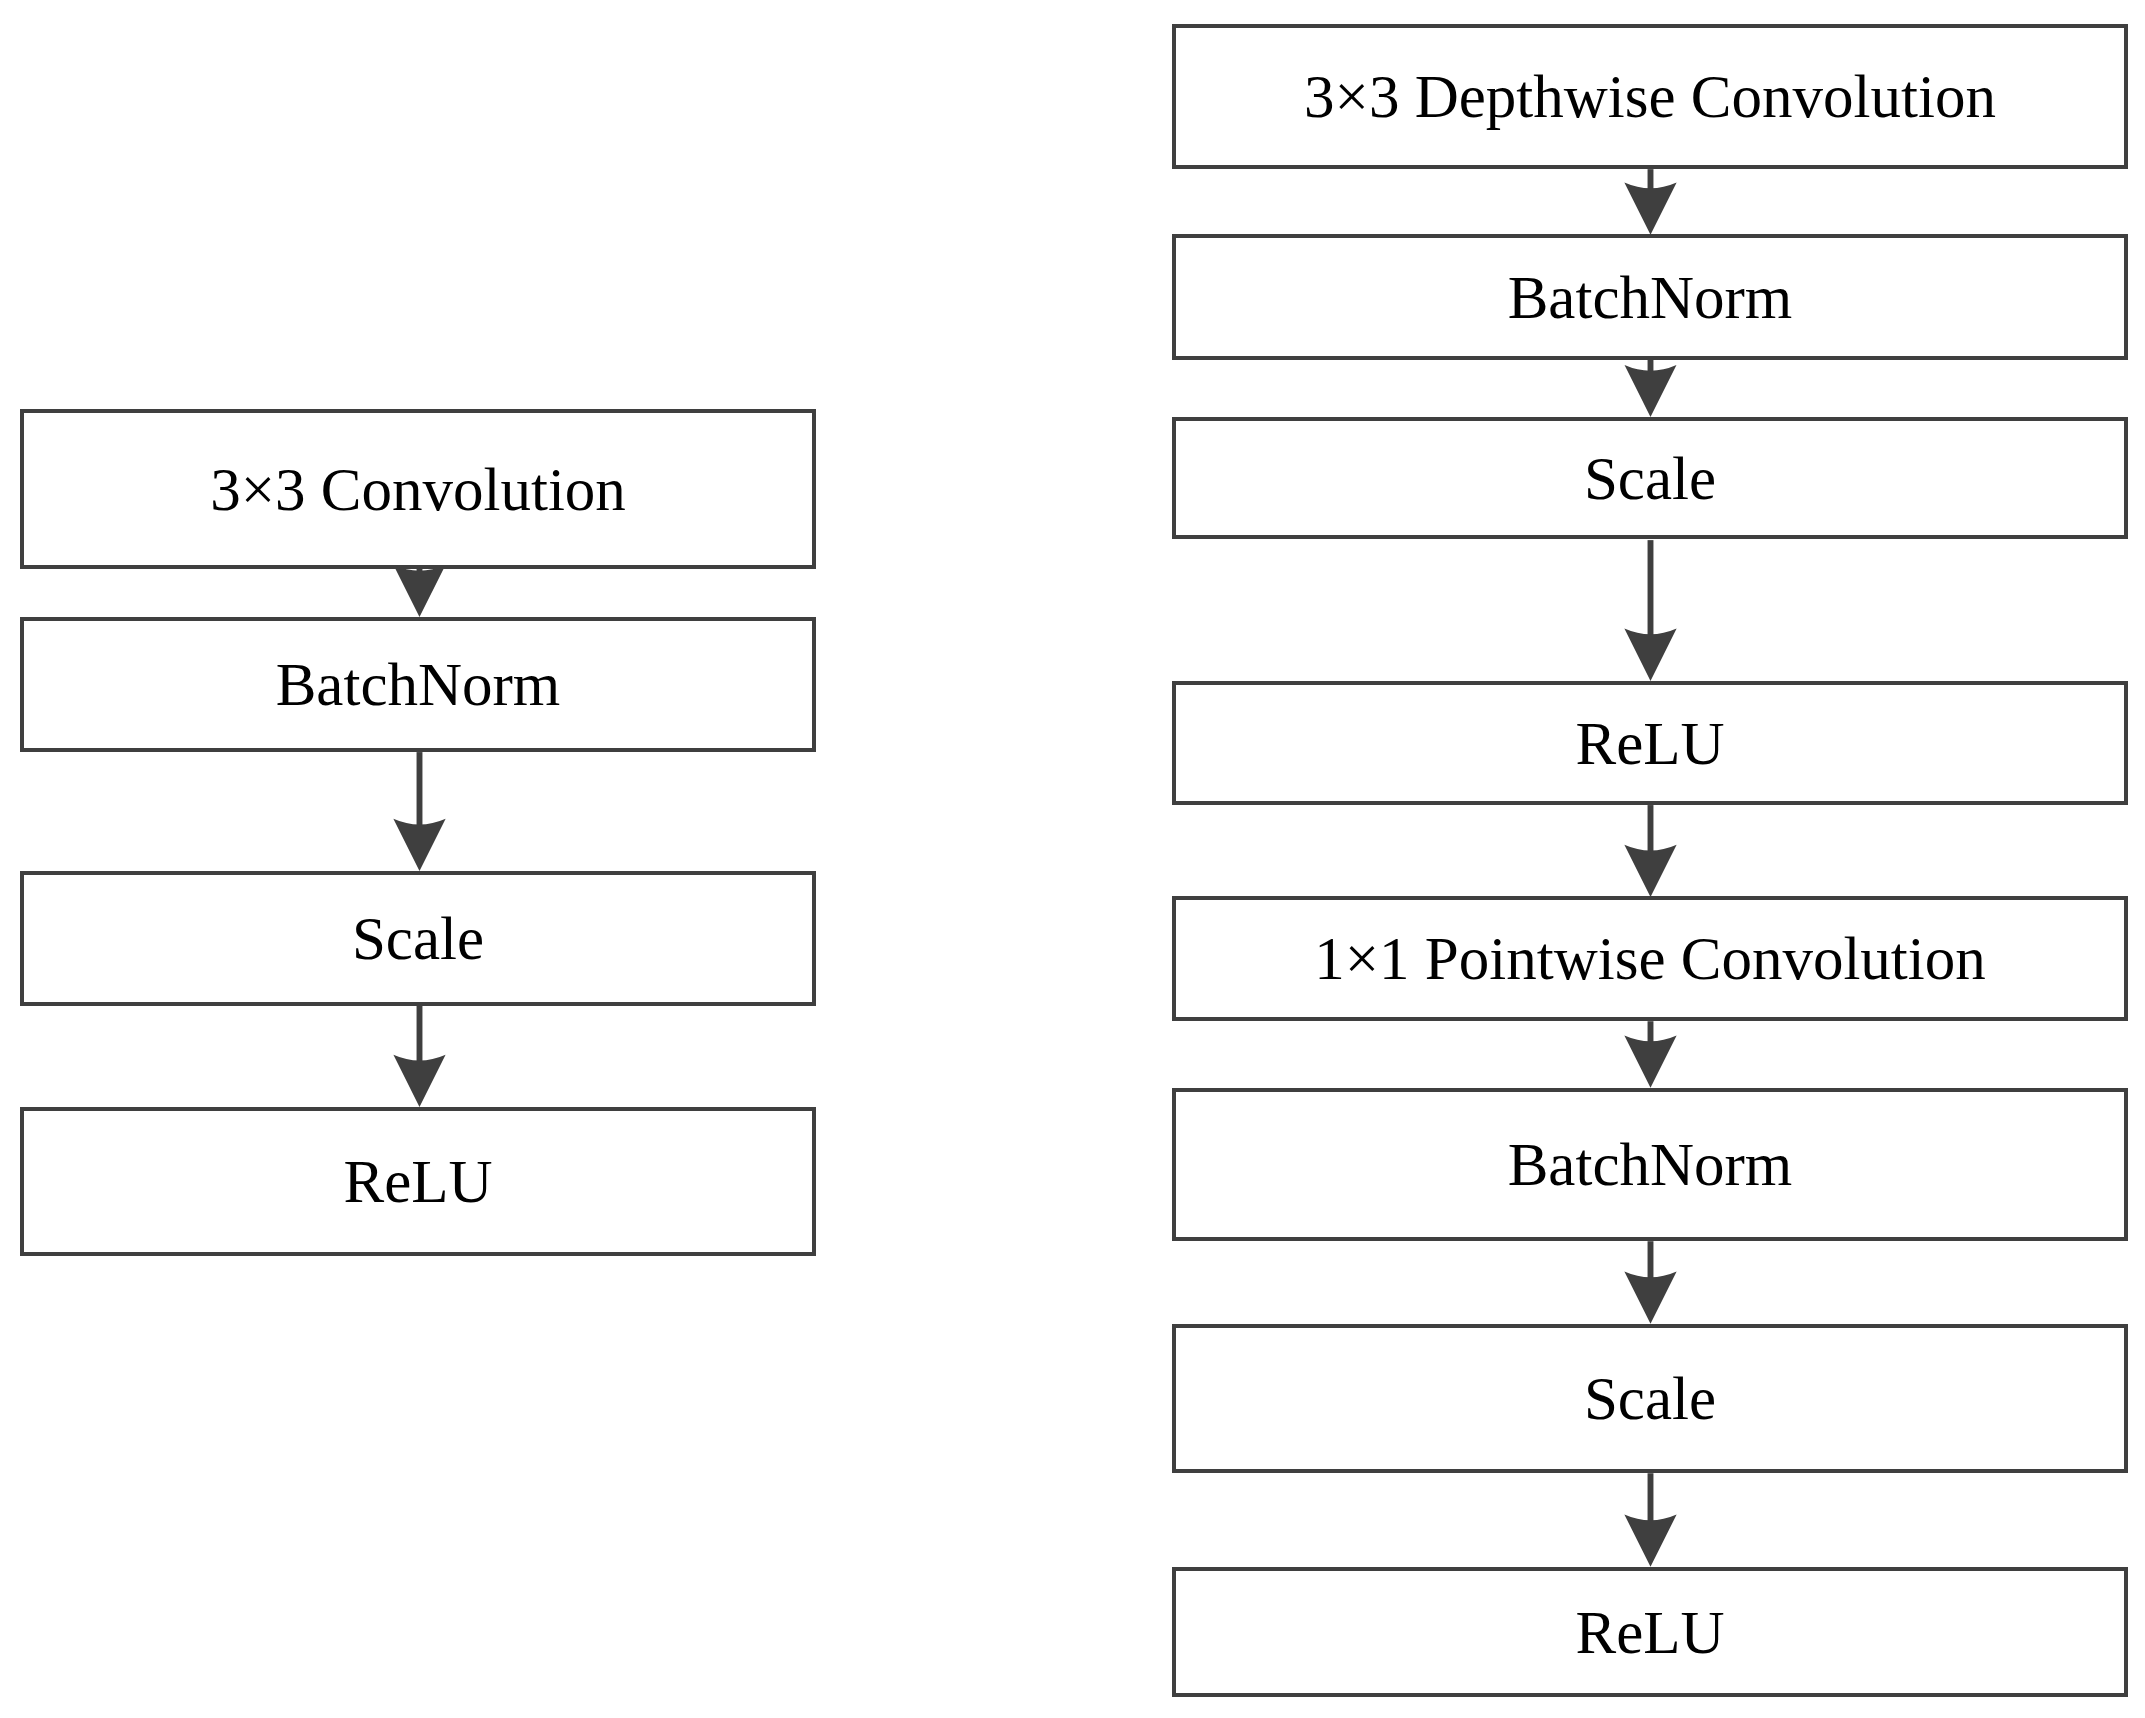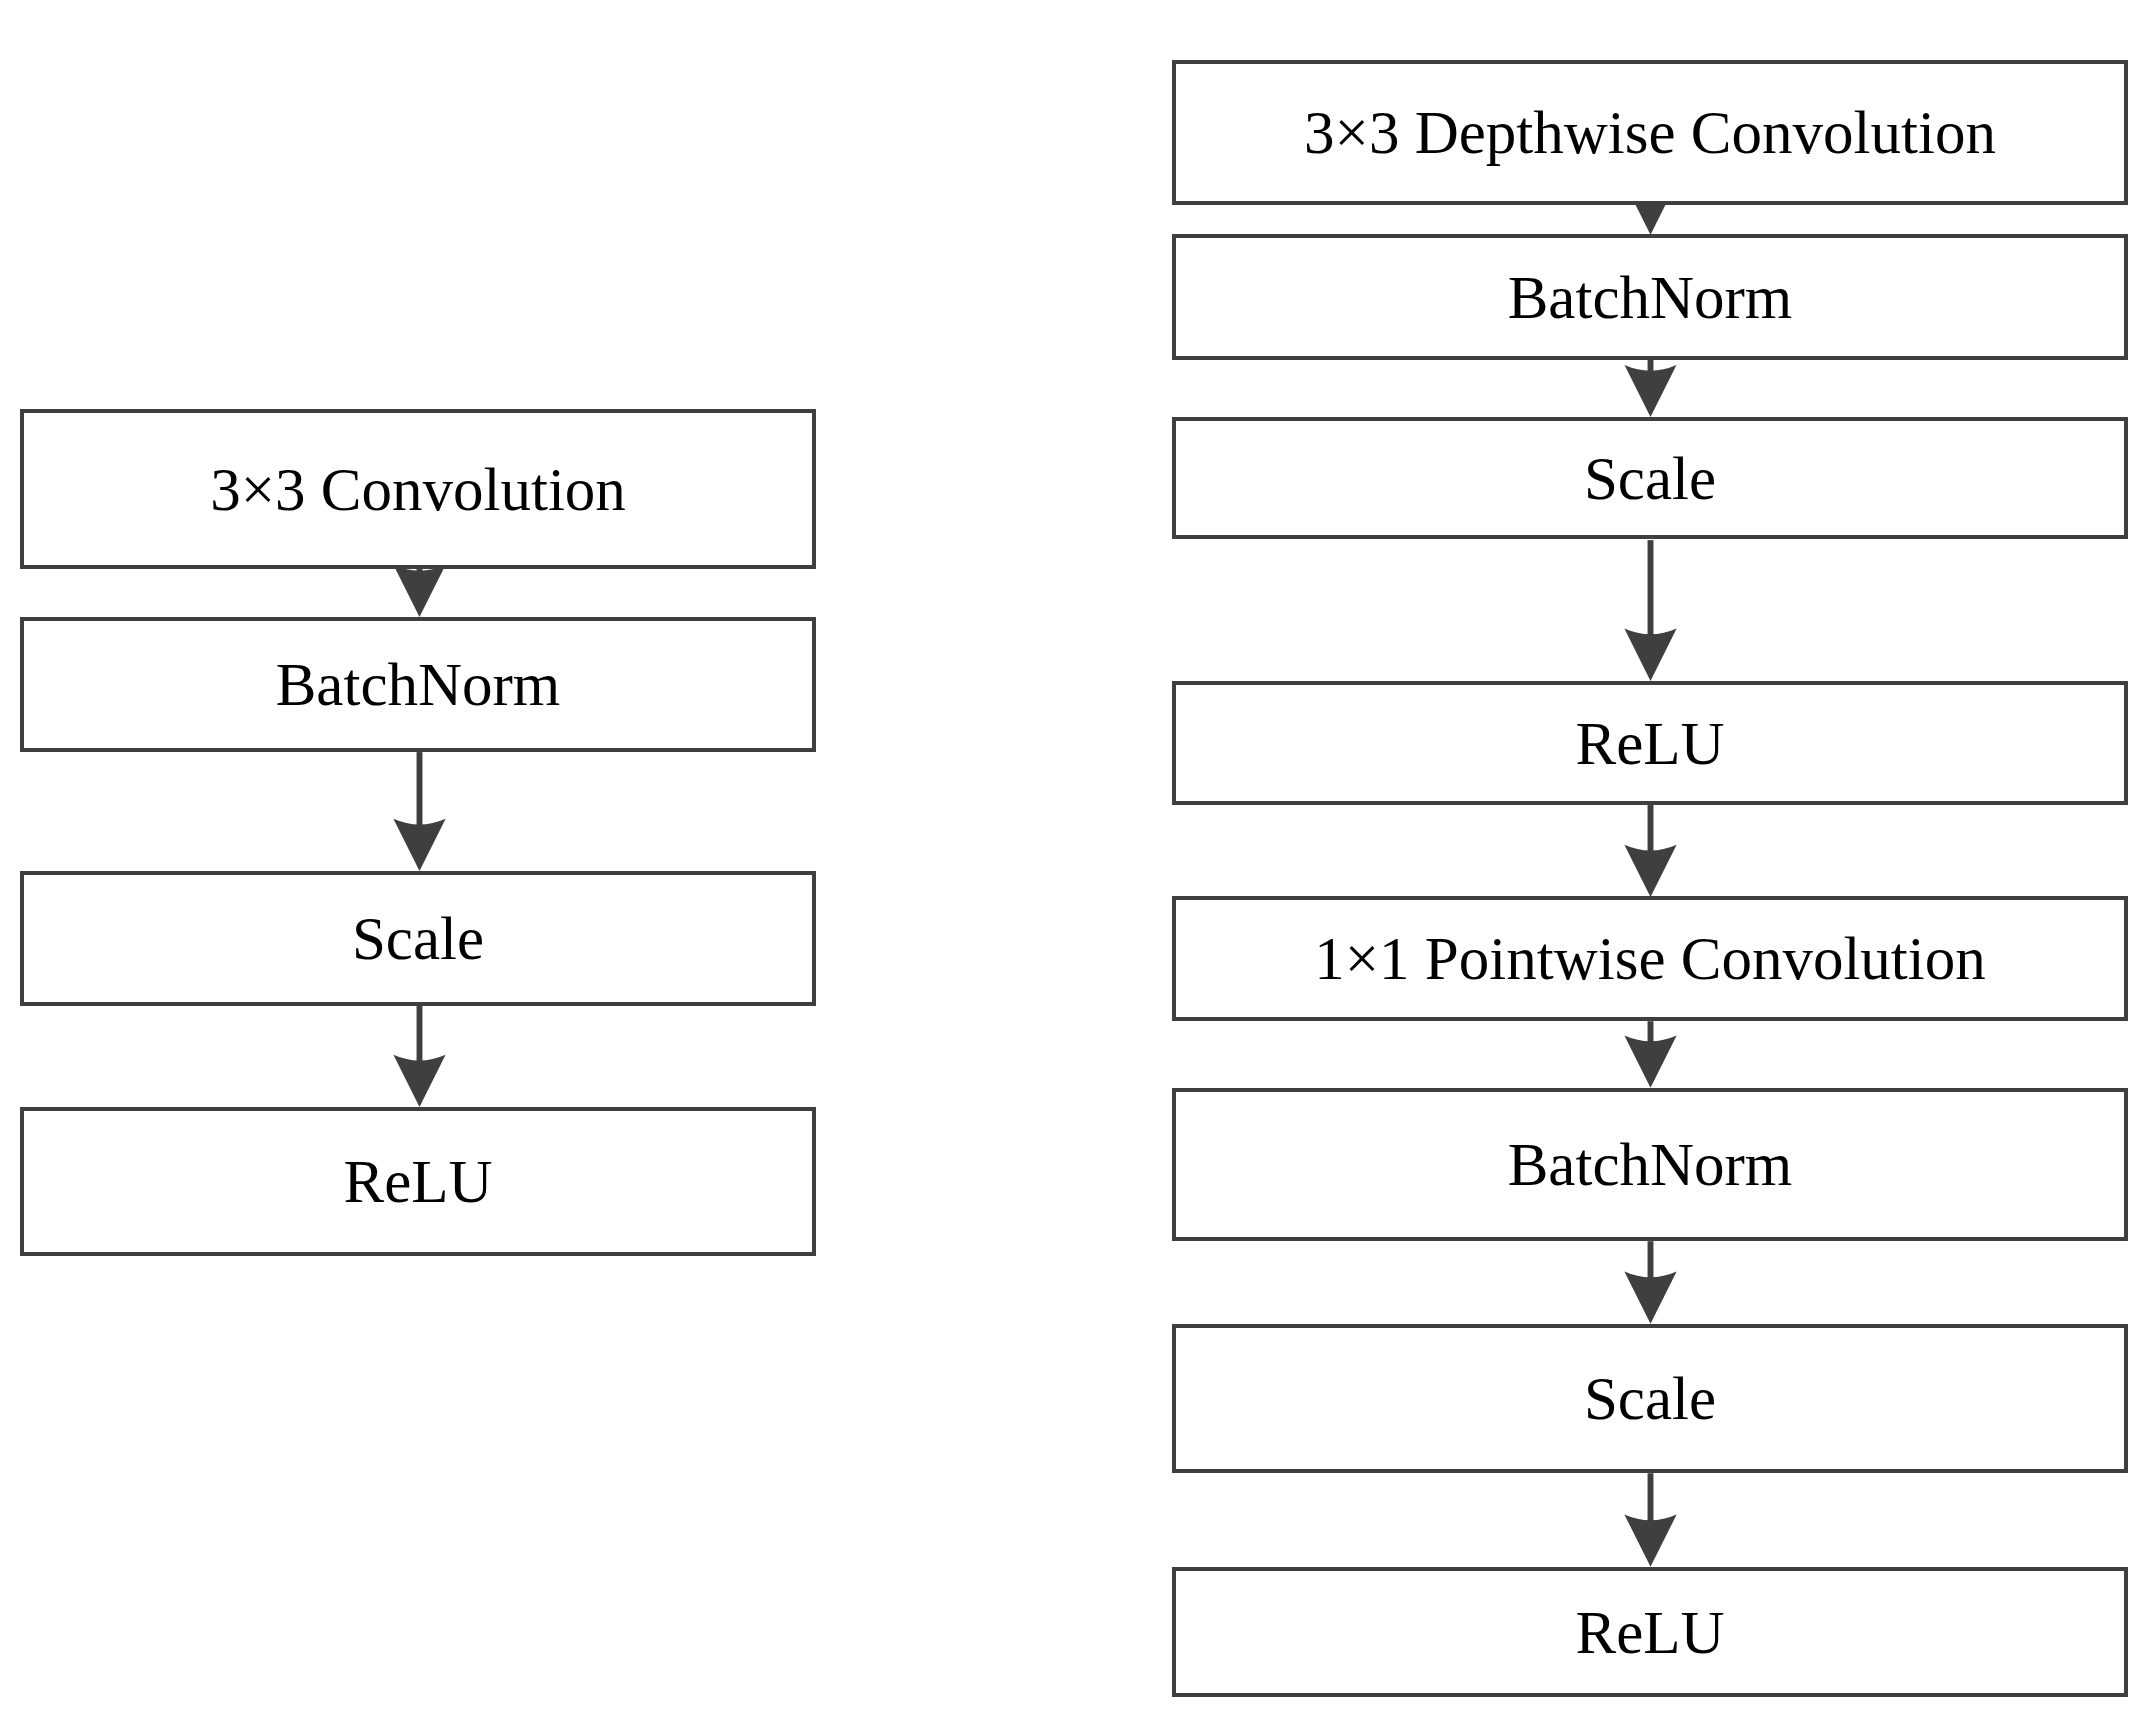--- a/index.html
+++ b/index.html
@@ -132,21 +132,21 @@
           <rect x="31.5" y="0" width="7" height="57.7" fill="#3f3f3f"></rect>
           <path d="M 35 98 L 4 36 Q 35 49.64 66 36 Z" fill="#3f3f3f"></path>
         </svg>
       </div>
       <div class="arrow" style="left: 1621px; top: 1473px; width: 59px; height: 94px;">
         <svg width="59" height="94" viewBox="0 0 70 111">
           <rect x="31.5" y="0" width="7" height="70.7" fill="#3f3f3f"></rect>
           <path d="M 35 111 L 4 49 Q 35 62.64 66 49 Z" fill="#3f3f3f"></path>
         </svg>
       </div>
-      <div class="node" style="top: 23.6px; height: 145px; border-color: rgb(63, 63, 63); background: rgb(255, 255, 255); margin-top: 36px;">
+      <div class="node" style="top: 23.6px; height: 145px; border-color: rgb(63, 63, 63); background: rgb(255, 255, 255);">
         <span class="node-label" style="color: rgb(0, 0, 0);">3×3 Depthwise Convolution</span>
       </div>
       <div class="node" style="top: 234px; height: 126px; border-color: rgb(63, 63, 63); background: rgb(255, 255, 255);">
         <span class="node-label" style="color: rgb(0, 0, 0);">BatchNorm</span>
       </div>
       <div class="node" style="top: 417px; height: 122px; border-color: rgb(63, 63, 63); background: rgb(255, 255, 255);">
         <span class="node-label" style="color: rgb(0, 0, 0);">Scale</span>
       </div>
       <div class="node" style="top: 681px; height: 124px; border-color: rgb(63, 63, 63); background: rgb(255, 255, 255);">
         <span class="node-label" style="color: rgb(0, 0, 0);">ReLU</span>

